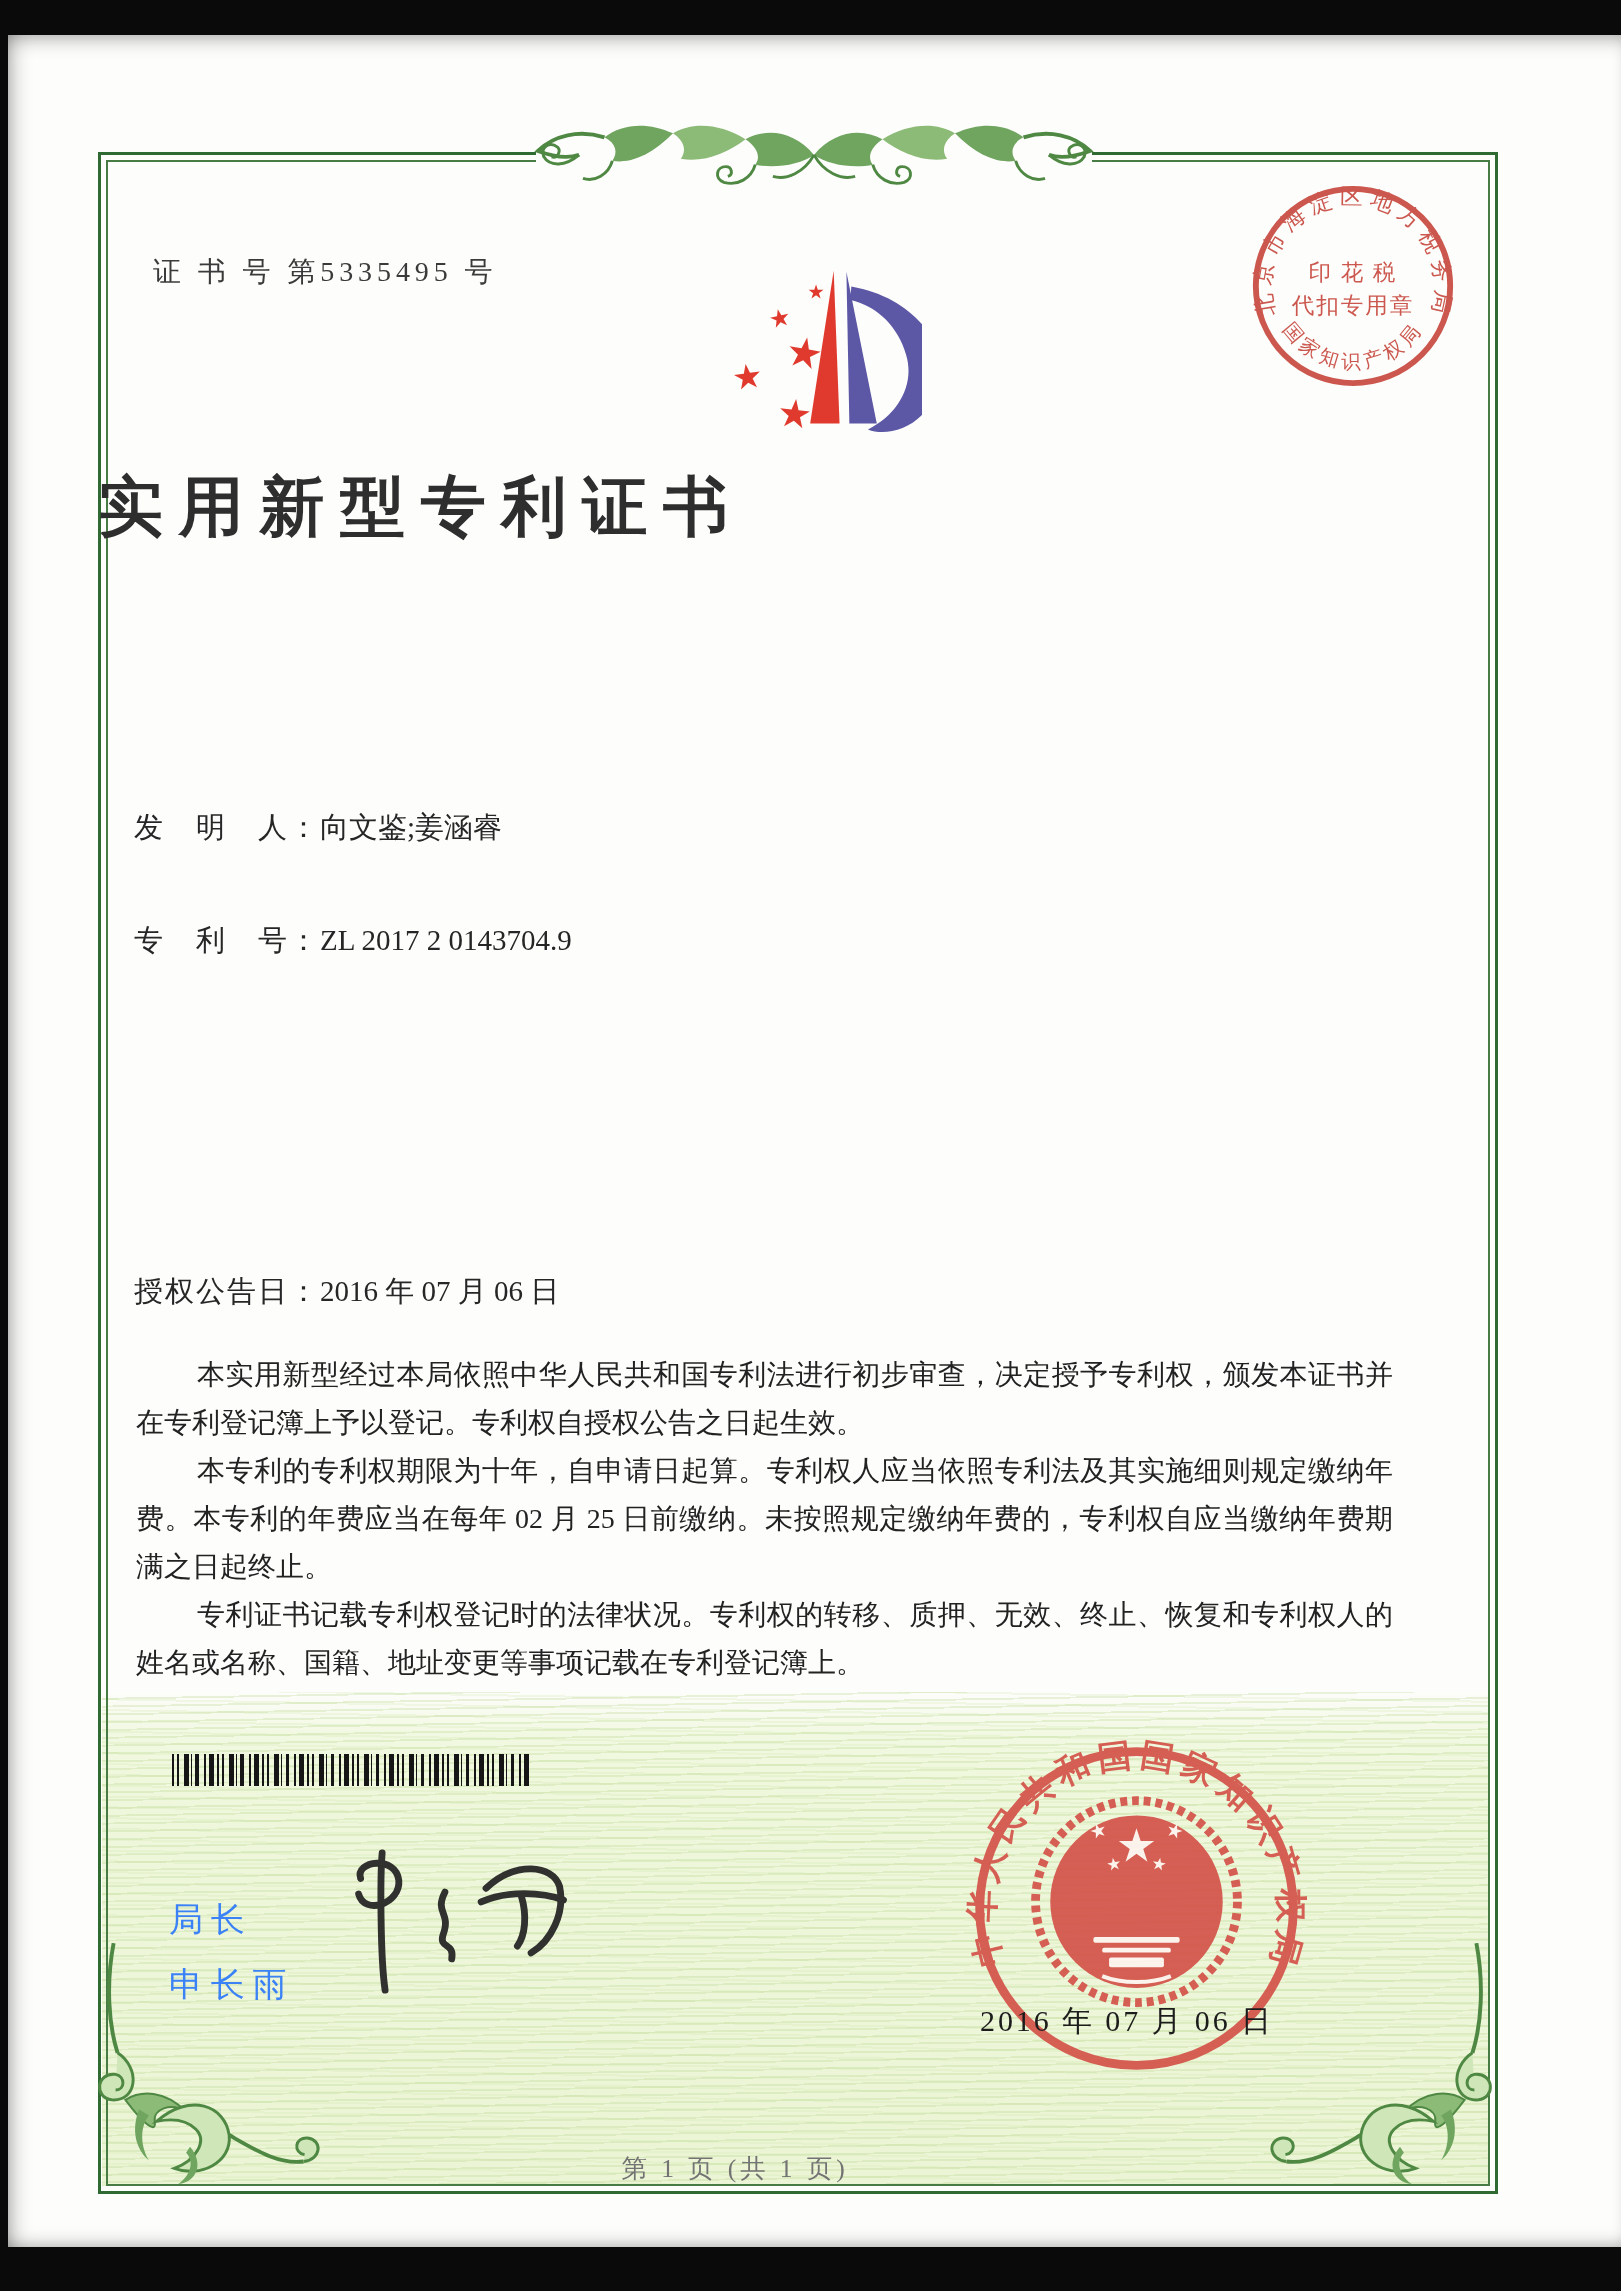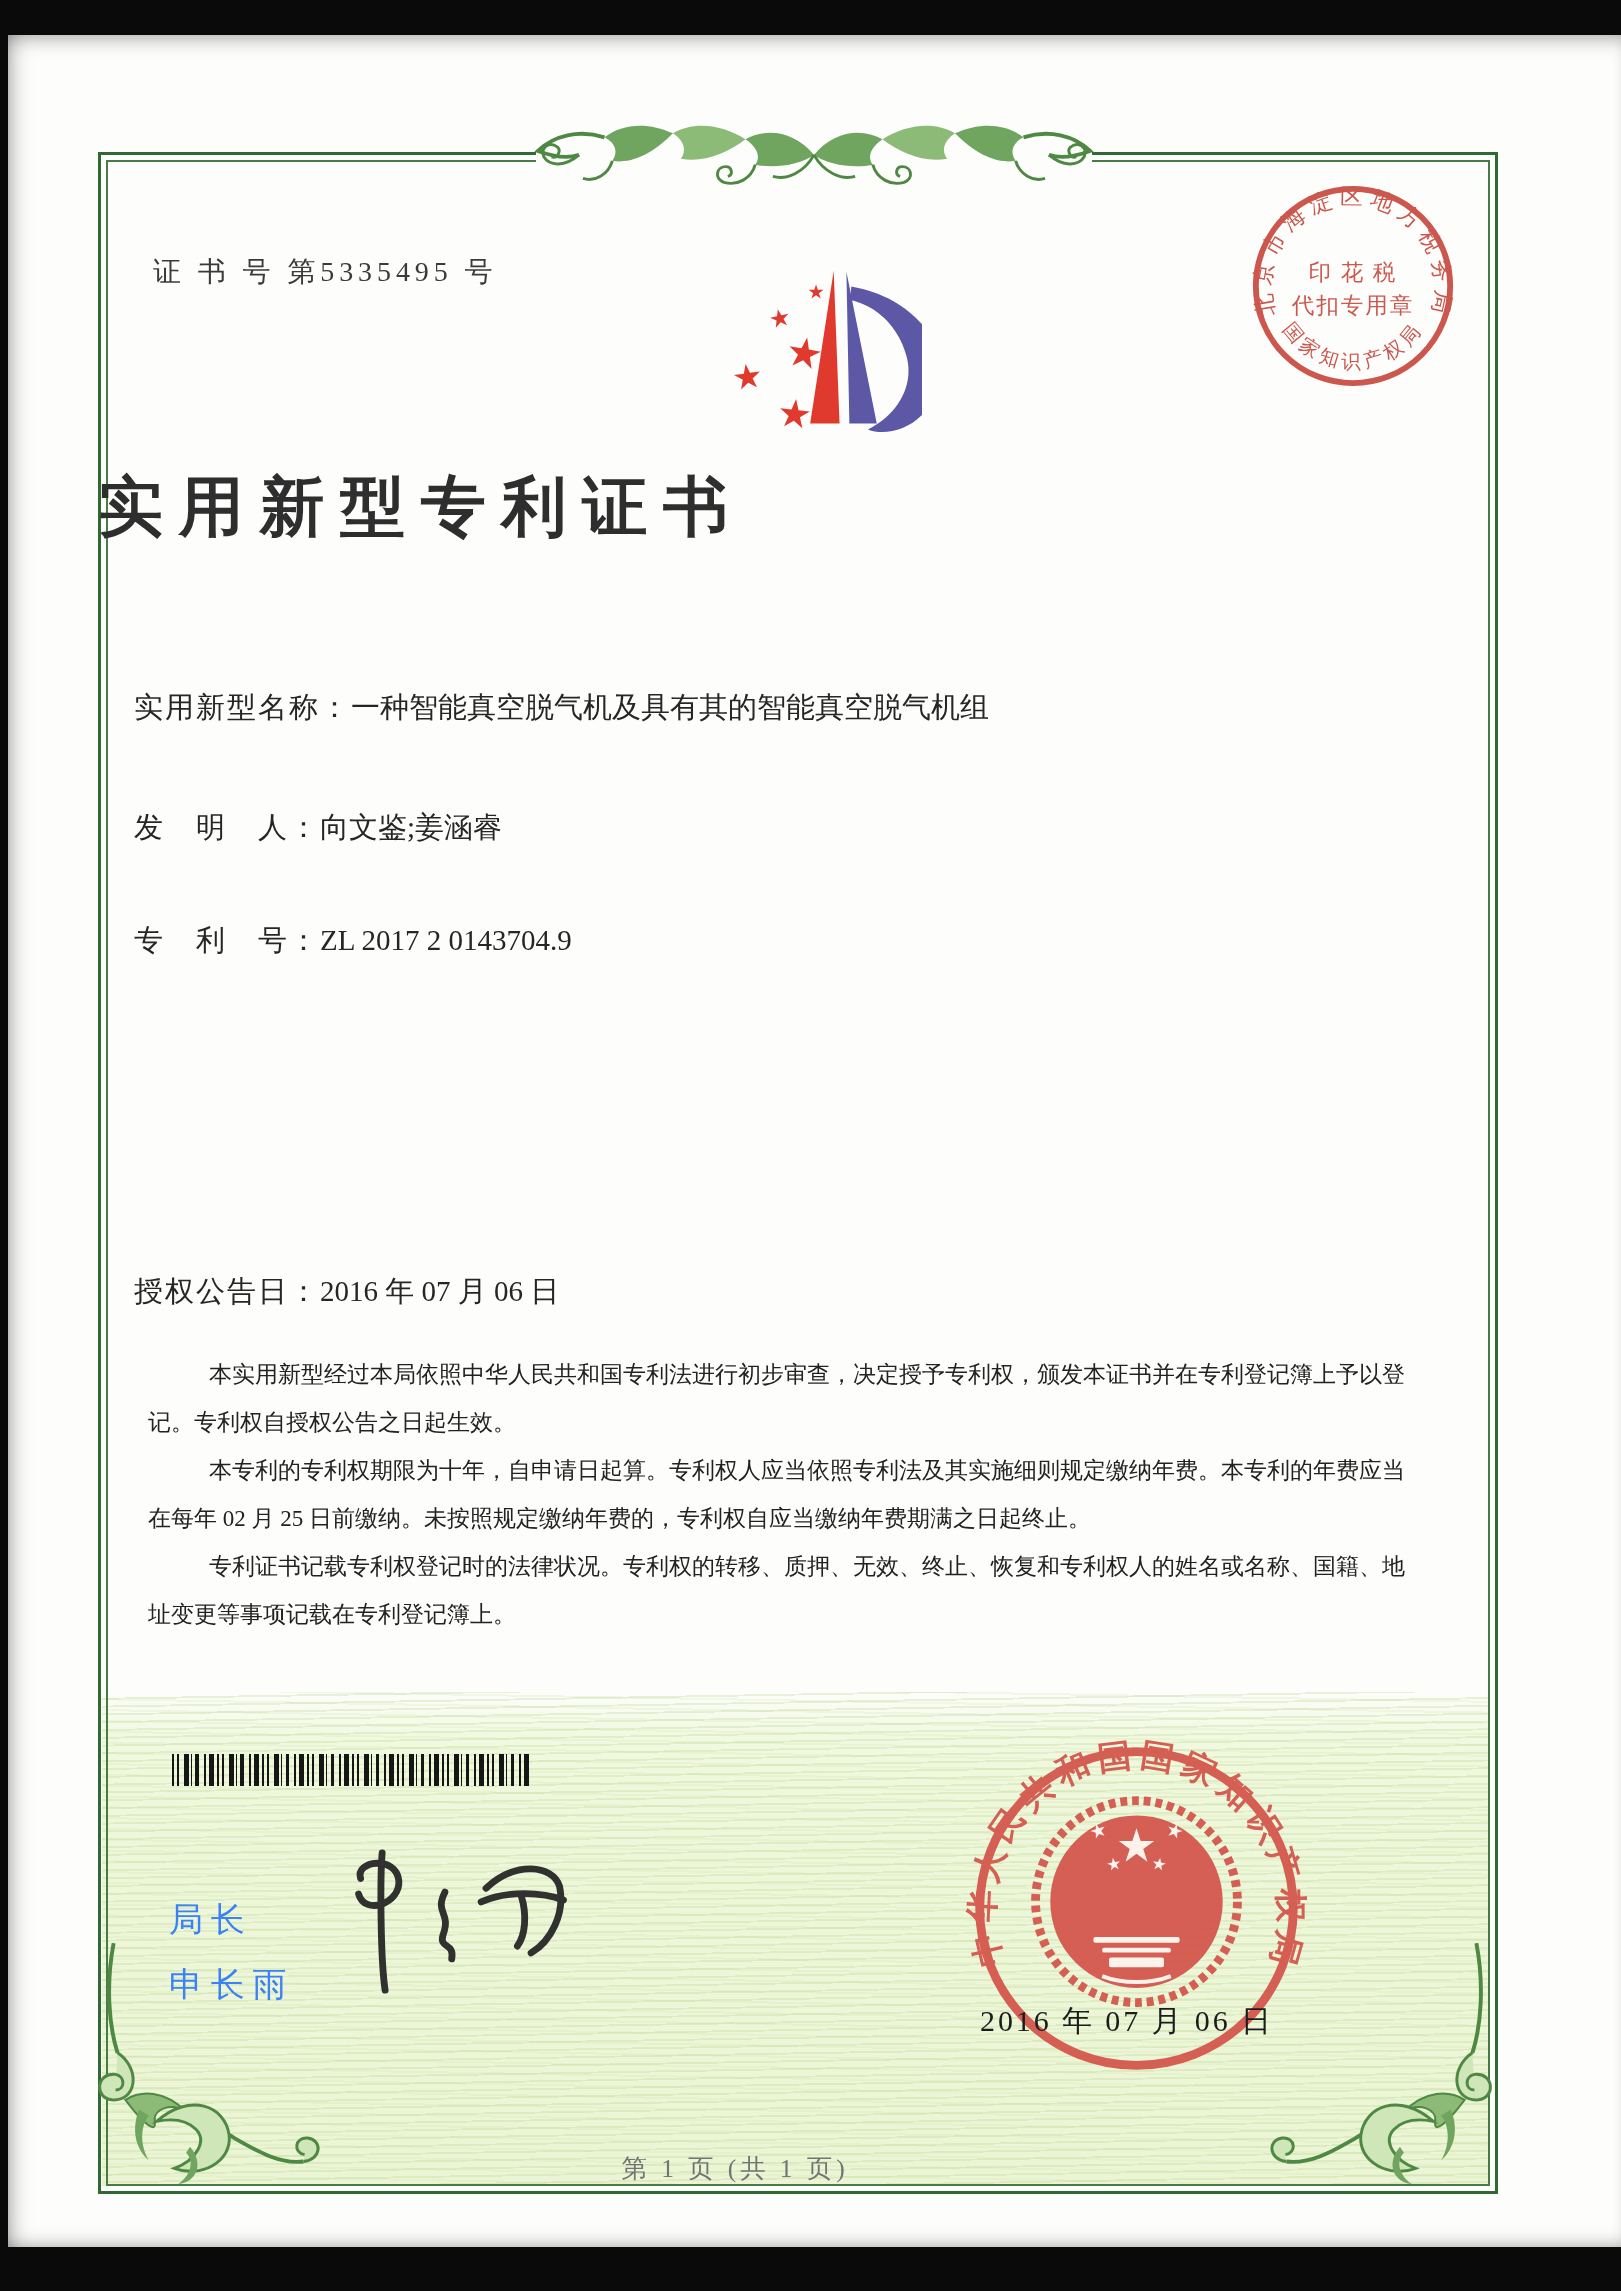--- a/index.html
+++ b/index.html
@@ -16,21 +16,21 @@
   .frame{position:absolute;left:98px;top:152px;width:1394px;height:2036px;z-index:1;
          border:3.9px solid #2f6a33;}
   .frame:after{content:"";position:absolute;inset:4.9px;border:2px solid #477c44;}
   .orn{position:absolute;z-index:2;}
   .content{position:absolute;z-index:3;white-space:nowrap;color:#2b2b2b;}
   .certno{left:134px;top:253px;font-size:28px;letter-spacing:4.9px;color:#3a3a3a;margin-left:19px;}
   .title{left:98px;top:463px;width:1394px;text-align:left;font-size:65px;font-weight:700;
          letter-spacing:15.7px;color:#2e2e2e;white-space:nowrap;}
   .frow{position:absolute;z-index:3;left:134px;font-size:29px;color:#262626;white-space:nowrap;}
   .frow .flabel{letter-spacing:2px;}
-  .paras{position:absolute;z-index:3;left:148px;top:1351px;width:1257px;font-size:23px;line-height:48px;
+  .paras{position:absolute;z-index:3;left:136px;top:1351px;width:1257px;font-size:28px;line-height:48px;
          text-align:justify;color:#222;font-family:Liberation Serif, serif;}
   .paras p{margin:0;text-indent:61px;}
   .barcode{position:absolute;z-index:3;left:172px;top:1754px;width:359px;height:32px;
      background:repeating-linear-gradient(90deg,#161616 0 2px,transparent 2px 4.9px,#161616 4.9px 6.9px,
        transparent 6.9px 11.8px,#161616 11.8px 16.7px,transparent 16.7px 18.6px,#161616 18.6px 19.6px,transparent 19.6px 23.5px,
        #161616 23.5px 27.4px,transparent 27.4px 32px,#161616 32px 34px,transparent 34px 37px,#161616 37px 42px,transparent 42px 45px);}
   .signer{position:absolute;z-index:3;left:169px;top:1887px;font-size:34px;color:#3b82f6;line-height:65px;letter-spacing:7.8px;}
   .sig{position:absolute;z-index:4;left:341px;top:1841px;}
   .sealwrap{position:absolute;z-index:4;left:965px;top:1737px;opacity:.93;}
   .taxwrap{position:absolute;z-index:4;left:1247px;top:180px;opacity:.9;}
@@ -115,23 +115,20 @@
     </text>
     <text font-size="20" letter-spacing="4.5" fill="#c6463c" font-family="Liberation Serif,serif">
       <textPath href="#taxBot" startOffset="1">国家知识产权局</textPath>
     </text>
     <text x="108" y="102" text-anchor="middle" font-size="23" letter-spacing="2" fill="#c6463c">印 花 税</text>
     <text x="108" y="136" text-anchor="middle" font-size="23" letter-spacing="2" fill="#c6463c">代扣专用章</text>
   </svg>
 
   <div class="content title">实用新型专利证书</div>
 
-  <div class="frow" style="top:688px">
-    <span class="flabel">实用新型名称：</span><span class="fvalue">一种智能真空脱气机及具有其的智能真空脱气机组</span>
-  </div>
   <div class="frow" style="top:808px">
     <span class="flabel">发　明　人：</span><span class="fvalue">向文鉴;姜涵睿</span>
   </div>
   <div class="frow" style="top:921px">
     <span class="flabel">专　利　号：</span><span class="fvalue">ZL 2017 2 0143704.9</span>
   </div>
   <div class="frow" style="top:1272px">
     <span class="flabel">授权公告日：</span><span class="fvalue">2016 年 07 月 06 日</span>
   </div>
 

